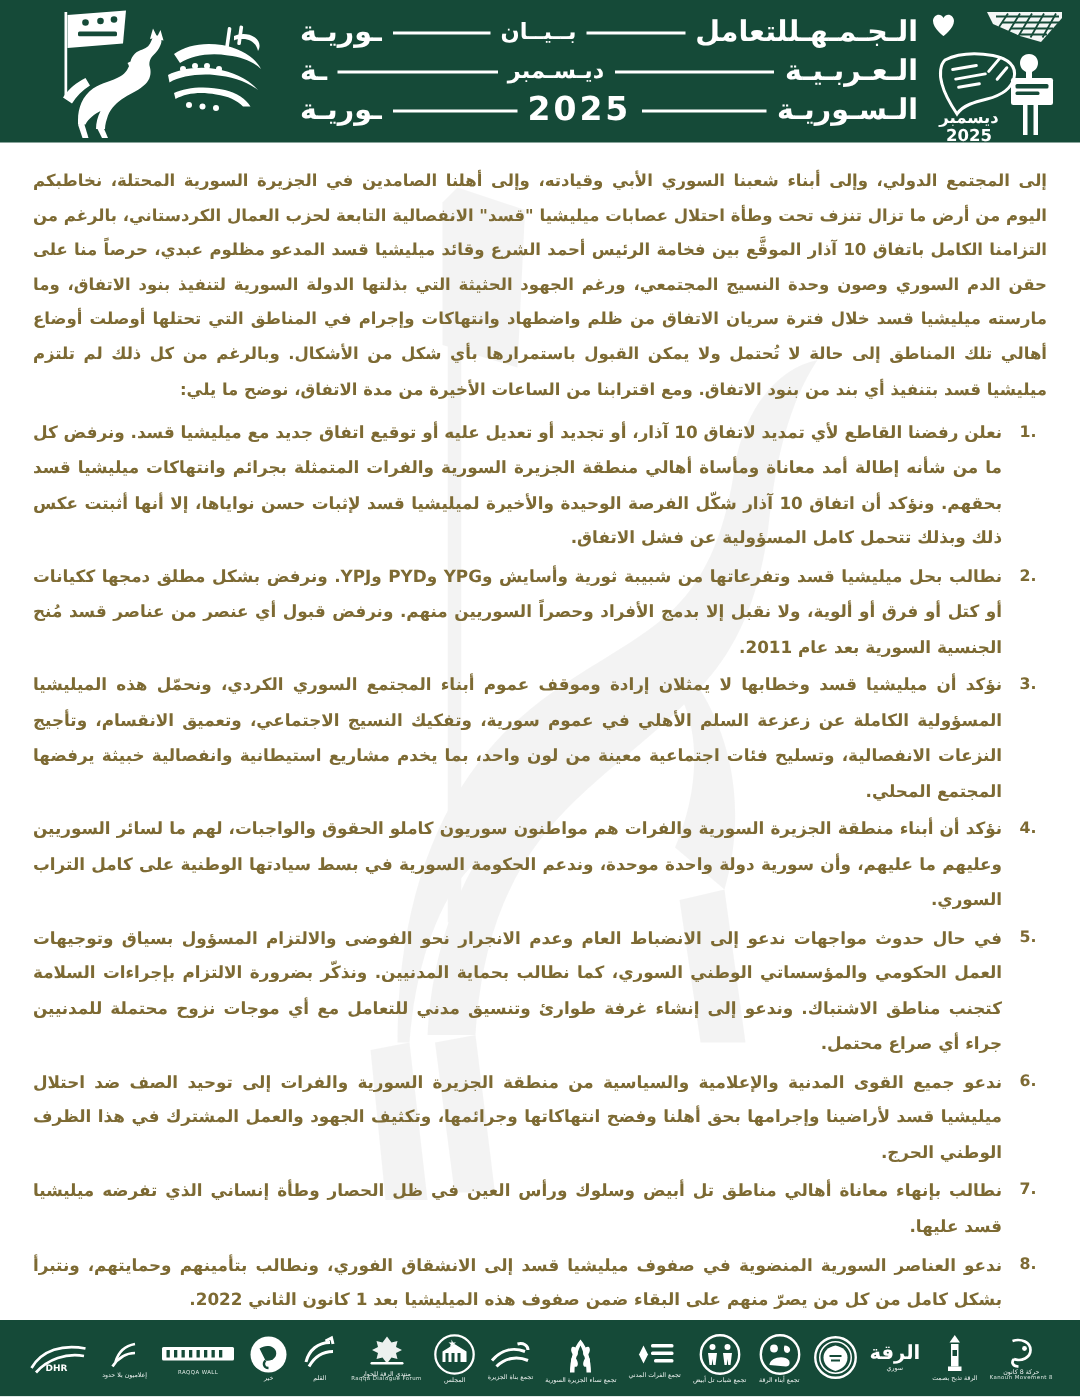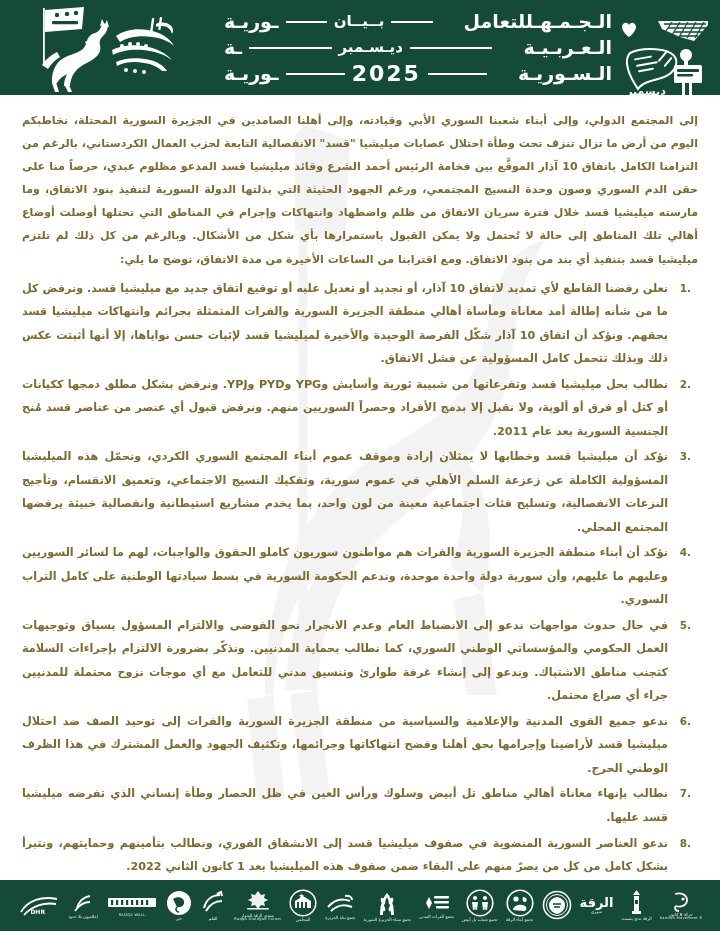--- a/index.html
+++ b/index.html
@@ -33,21 +33,21 @@
   .hdr-left-logo {
     position: absolute;
     left: 12px;
     top: 2px;
     width: 175px;
     height: 92px;
   }
   .hdr-right-logo {
     position: absolute;
     right: 8px;
-    top: 19px;
+    top: 6px;
     width: 96px;
     height: 90px;
   }
   .hdr-center {
     position: absolute;
     left: 200px;
     right: 108px;
     top: 8px;
     bottom: 8px;
     display: flex;
@@ -66,21 +66,20 @@
     color: #ffffff;
     font-weight: bold;
     white-space: nowrap;
     letter-spacing: 1px;
     font-size: 17px;
     line-height: 1;
   }
   .hdr-word.kufi {
     font-size: 19px;
     letter-spacing: 4px;
-    margin-left: 24px;
   }
   .hdr-word.big {
     font-size: 15px;
     letter-spacing: 0px;
   }
   .hdr-word.num {
     font-size: 22px;
     letter-spacing: 2px;
     direction: ltr;
   }

